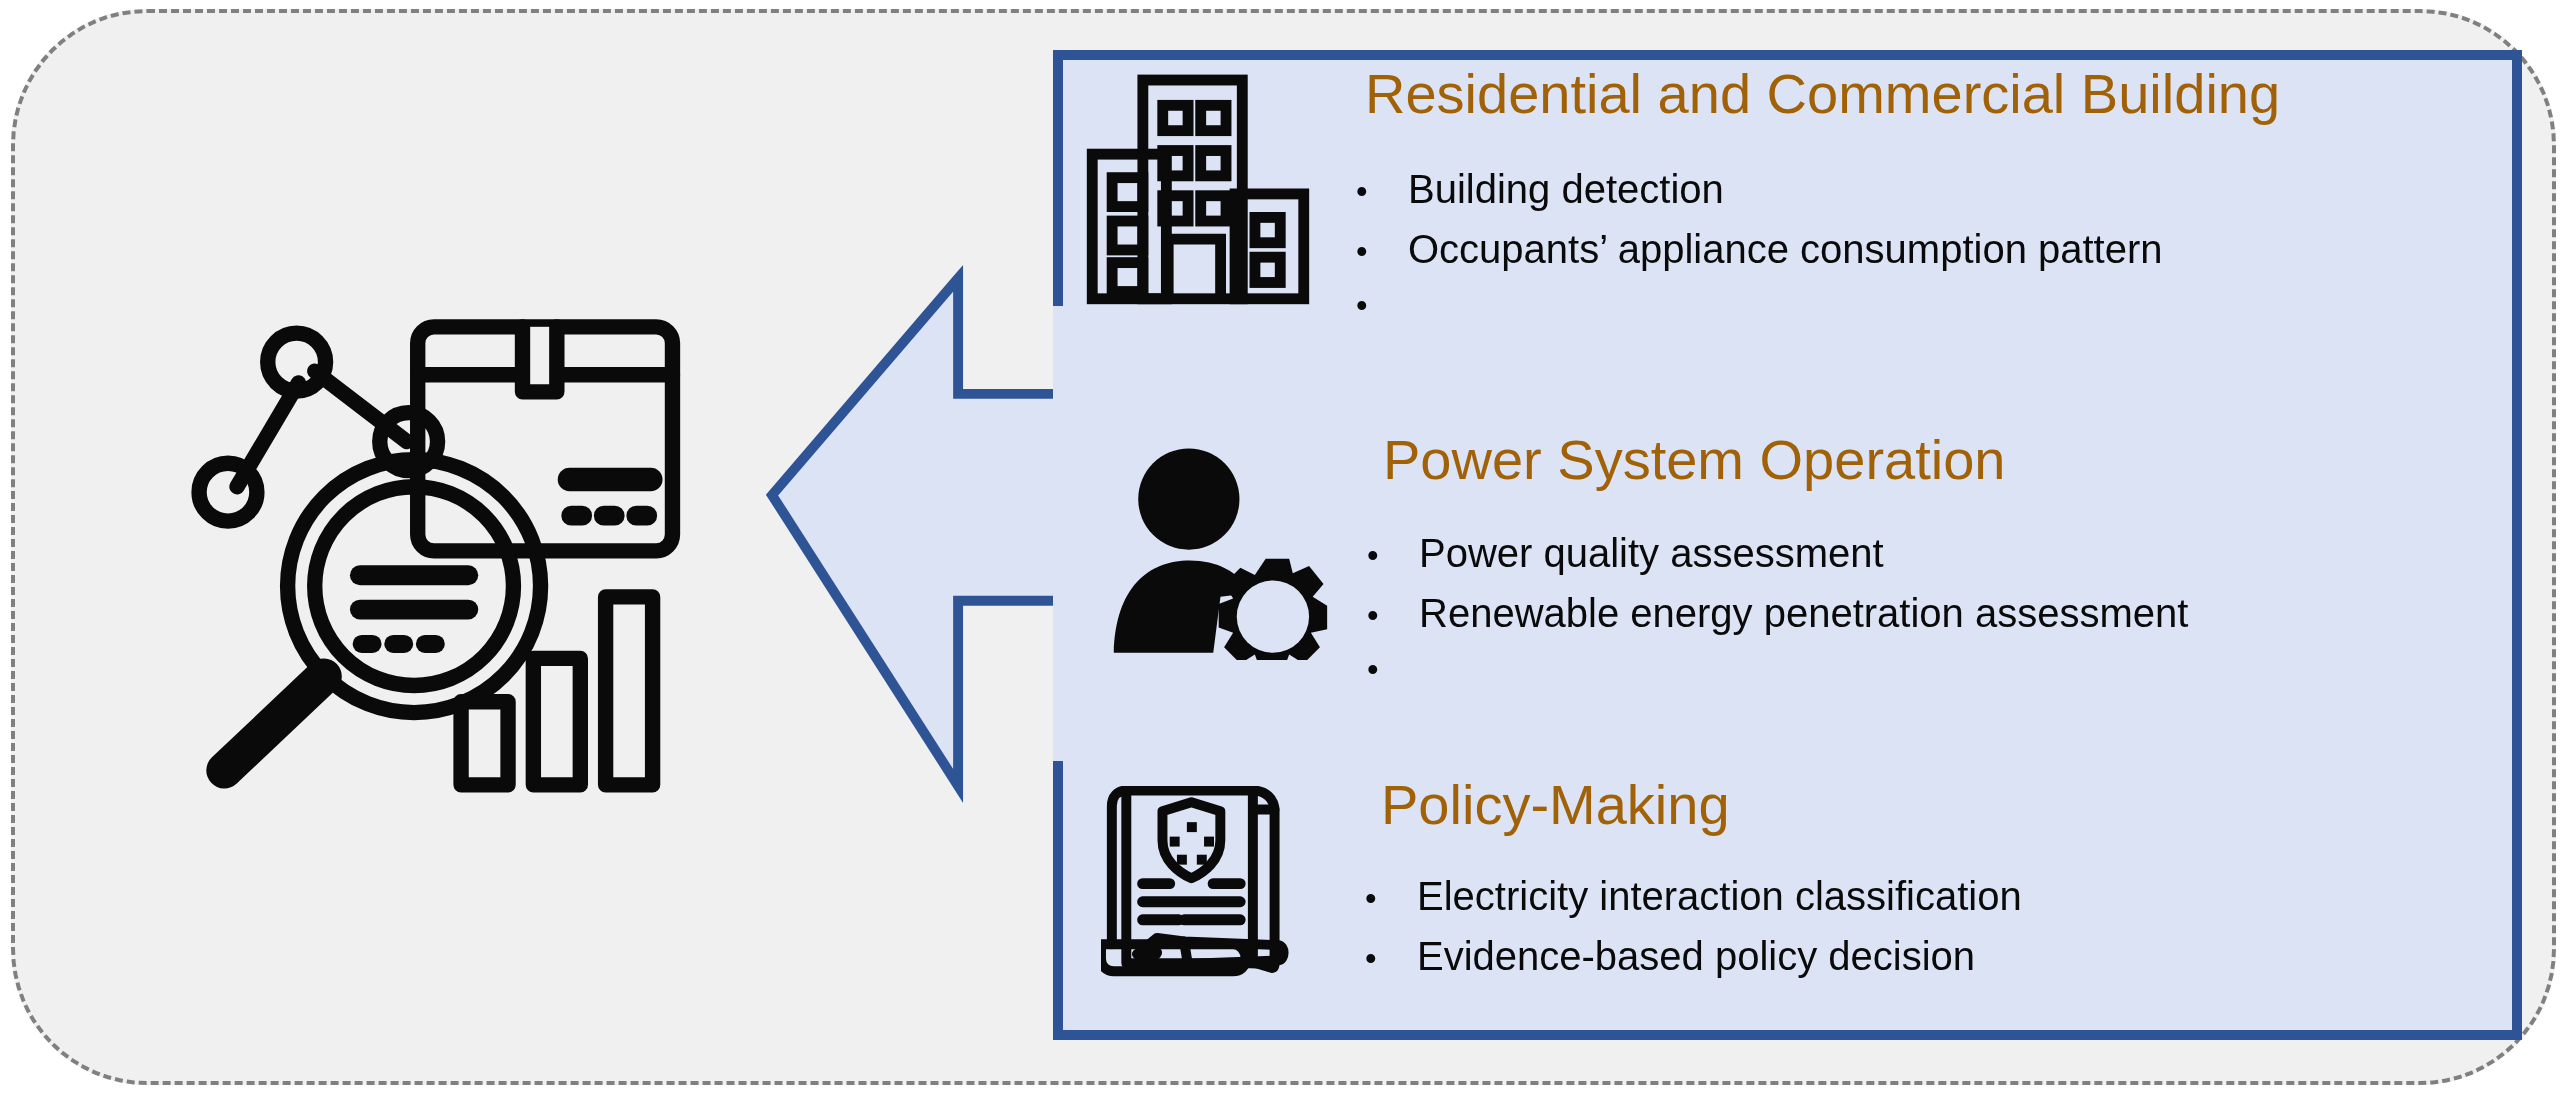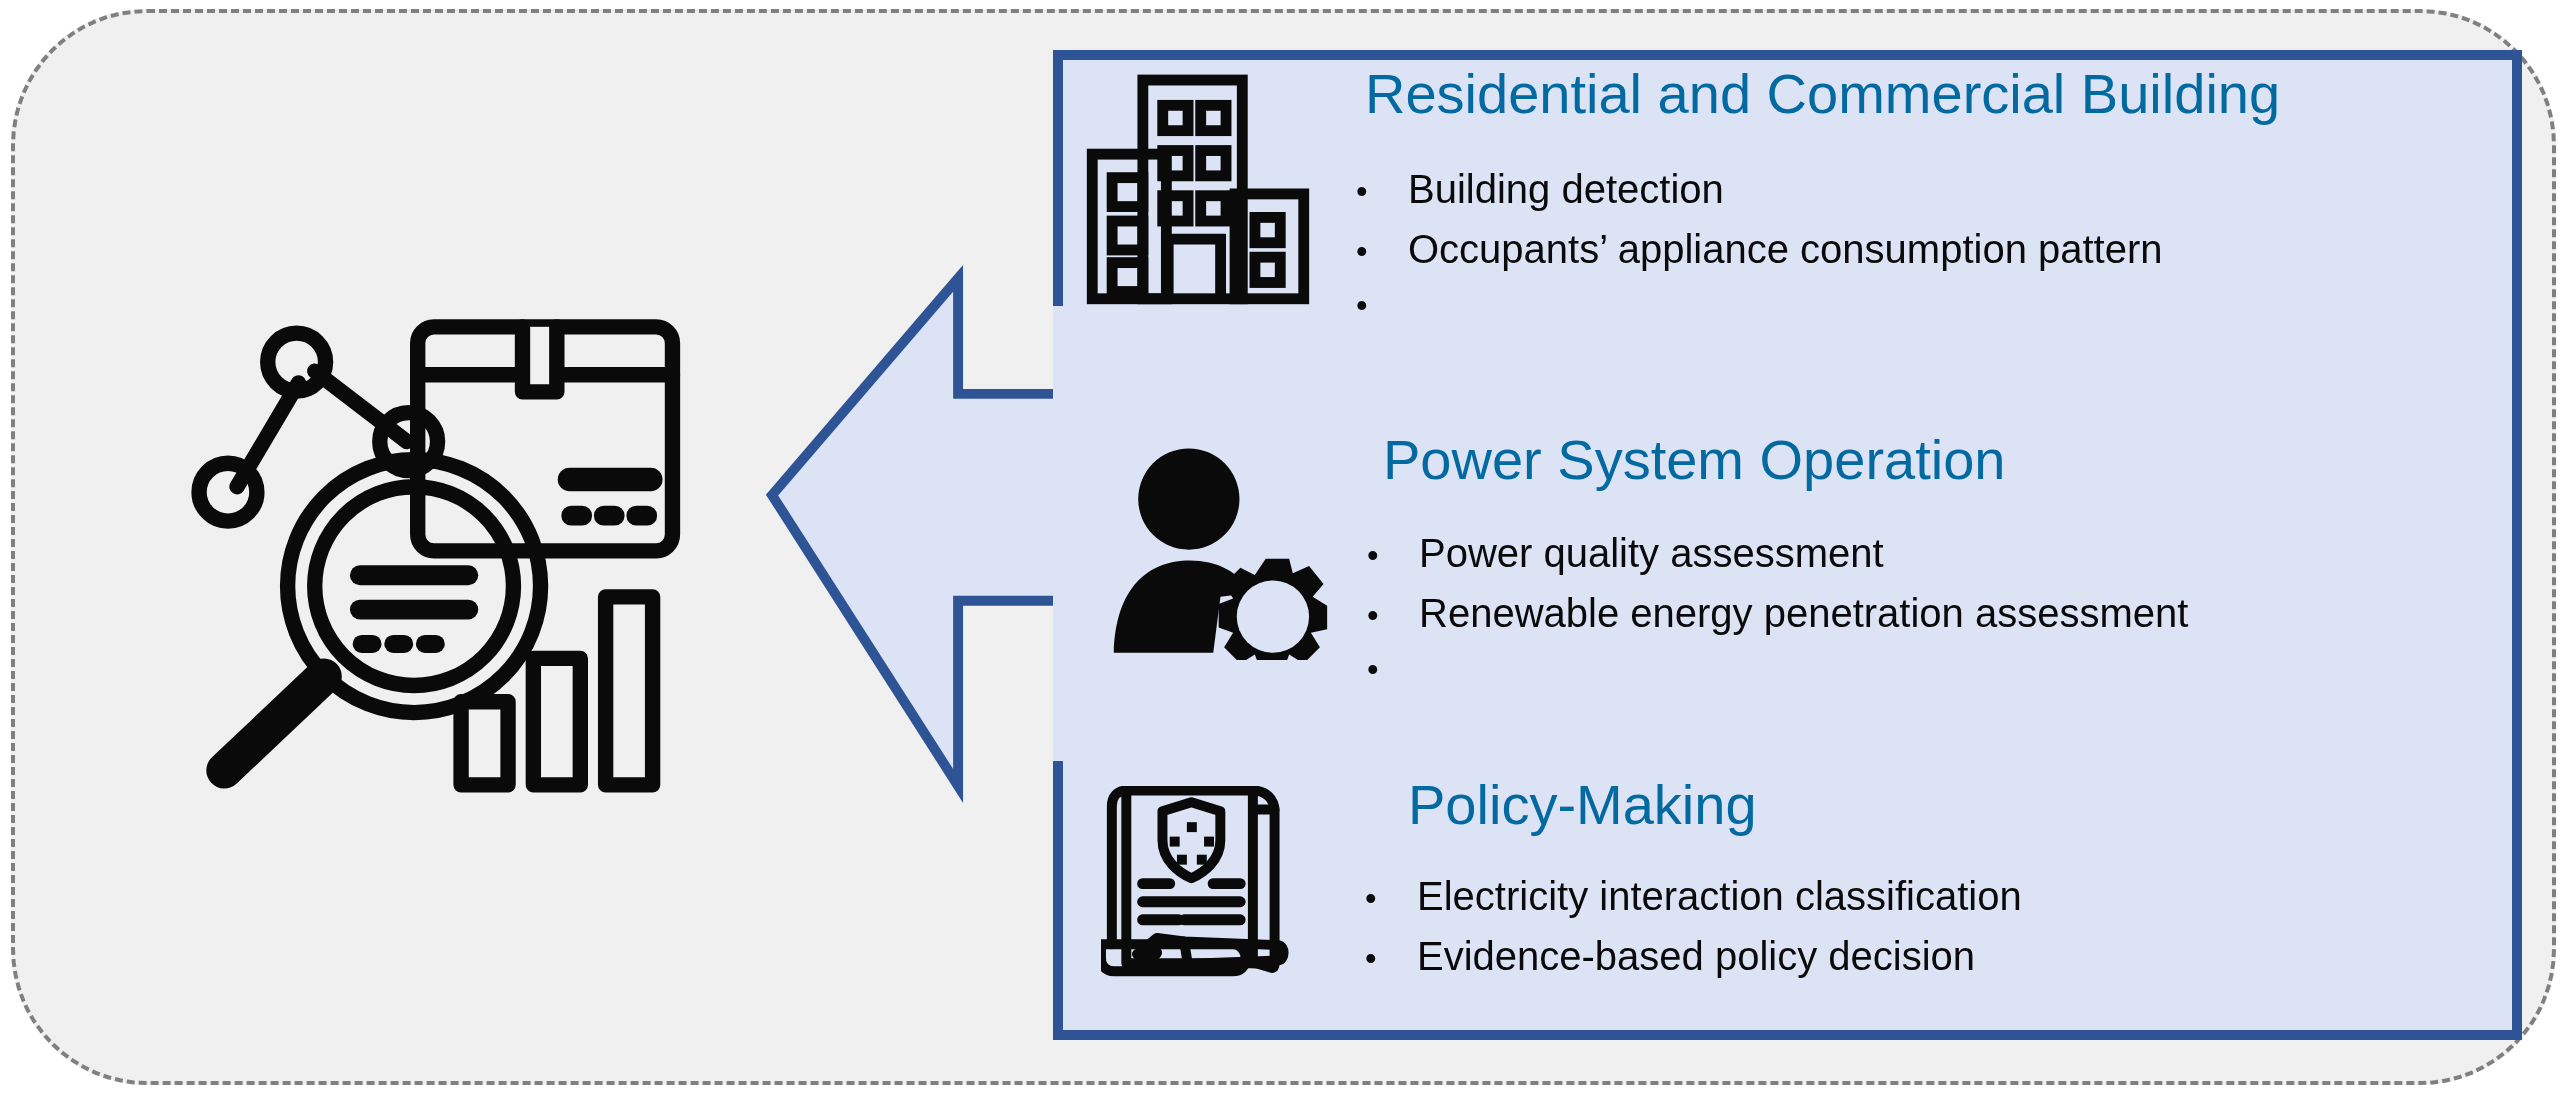--- a/index.html
+++ b/index.html
@@ -92,21 +92,21 @@
   }
   .sec-icon {
     position: absolute;
     left: 0;
     top: 0;
   }
   .sec-head {
     position: absolute;
     font-size: 56px;
     line-height: 1.0;
-    color: #0369a1;
+    color: #a16207;
     white-space: nowrap;
   }
   .bullets {
     position: absolute;
     margin: 0;
     padding: 0;
     list-style: none;
   }
   .bullets li {
     display: flex;
@@ -129,21 +129,21 @@
   #section-building .sec-head { left: 280px; top: -5.4px; }
   #section-building .bullets  { left: 271px; top: 98px; }
 
   
   #section-power { left: 1112px; top: 443px; width: 1383px; height: 271px; }
   #section-power .sec-head { left: 271px; top: -11px; text-align: right; }
   #section-power .bullets  { left: 255px; top: 90px; }
 
   
   #section-policy { left: 1101px; top: 786px; width: 1392px; height: 235px; }
-  #section-policy .sec-head { left: 280px; top: -9px; margin-left: 27px; }
+  #section-policy .sec-head { left: 280px; top: -9px; }
   #section-policy .bullets  { left: 264px; top: 90px; }
 </style>
 </head>
 <body>
 
 <div id="canvas">
 
   <div class="outer-frame"></div>
 
 

